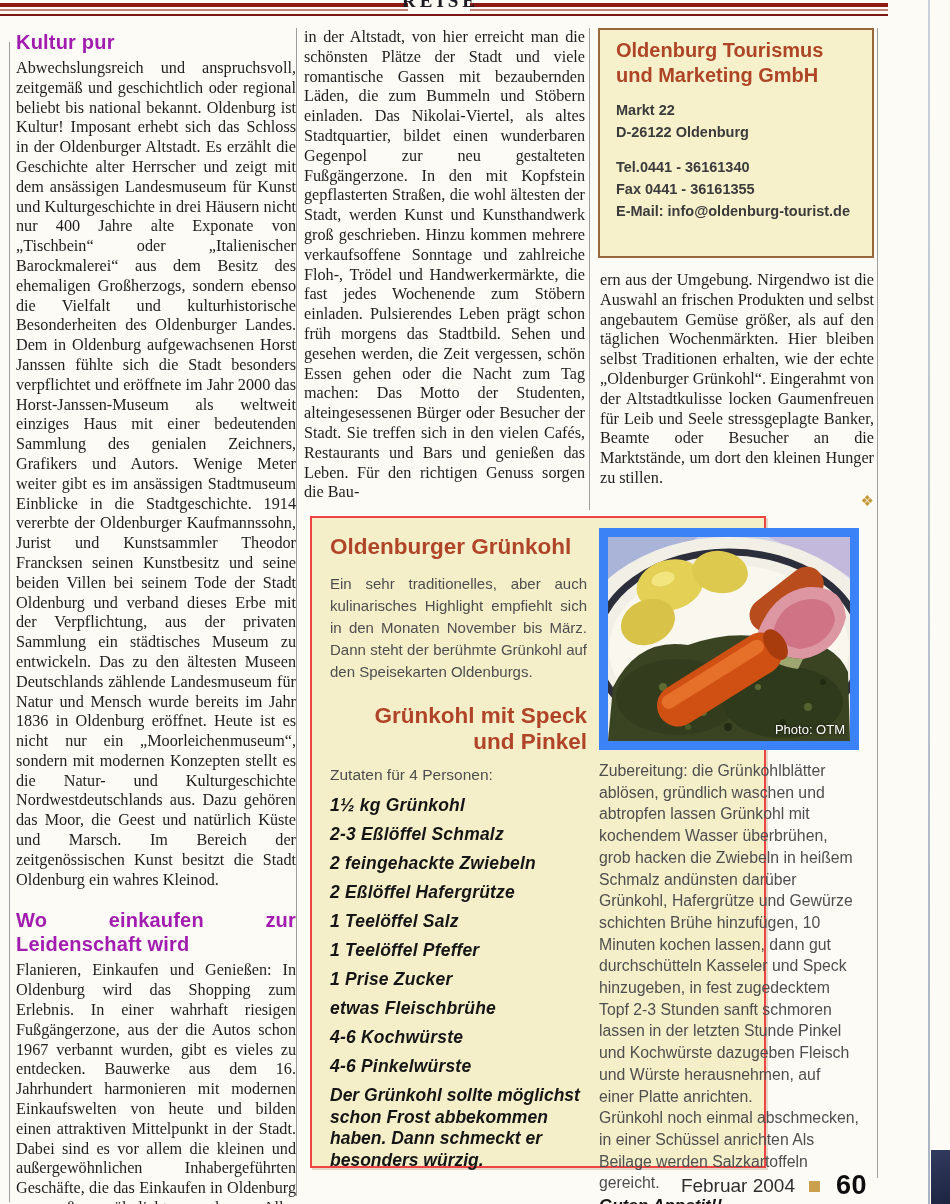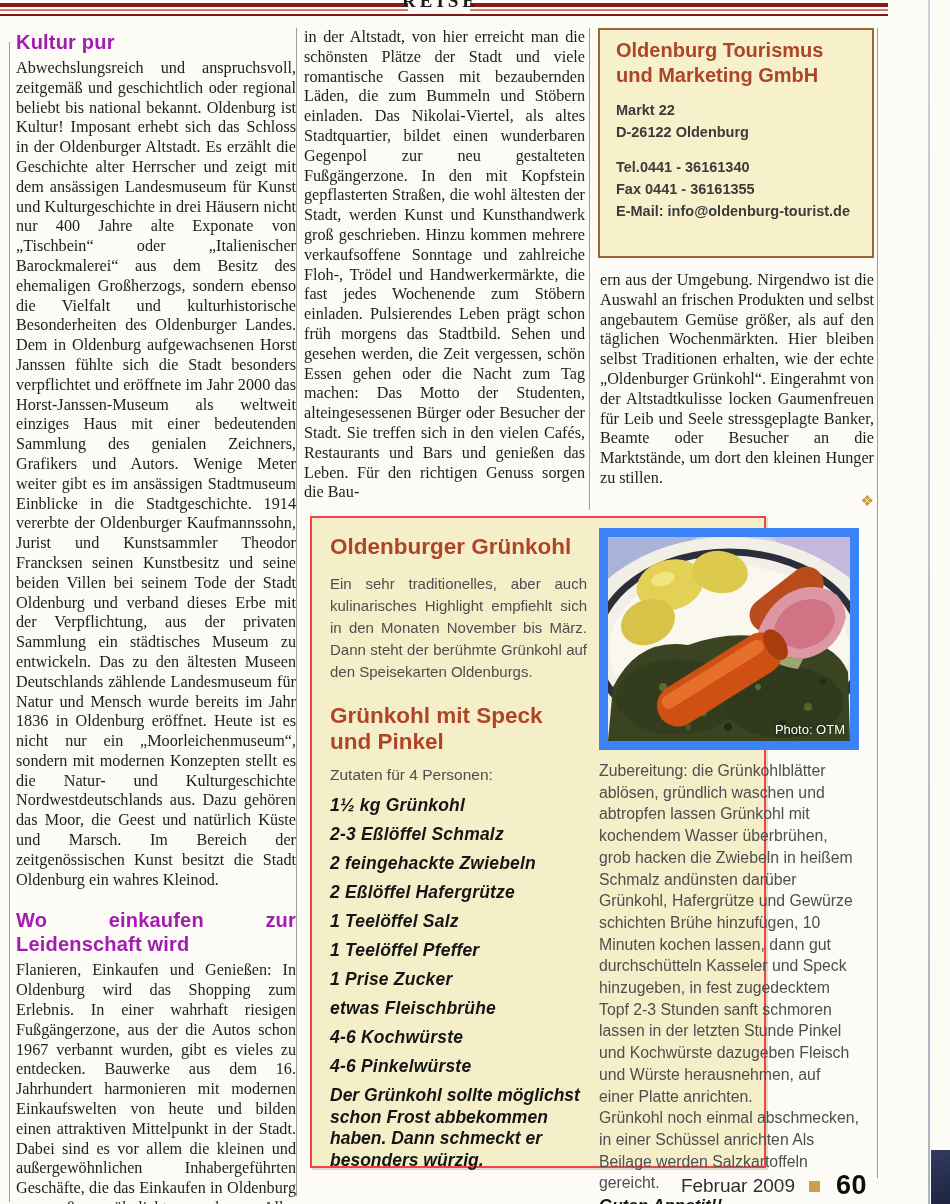--- a/index.html
+++ b/index.html
@@ -50,21 +50,21 @@
 
   
   #recipebox { position:absolute; left:310px; top:516px; width:456px; height:652px;
                background:#f5efc9; border:2px solid #ef4444;
                box-shadow:2px 2px 0 rgba(160,110,70,0.25); }
   .rleft  { position:absolute; left:18px;  top:16px; width:257px; }
   .rright { position:absolute; left:287px; top:10px; width:260px; }
   .rtitle, .rsub { font-family:"Liberation Sans", sans-serif; font-weight:bold;
                    font-size:22.5px; color:#b04428; line-height:26px; }
   .rtitle { margin-bottom:13px; }
-  .rsub   { margin-top:20px; margin-bottom:11px; }
+  .rsub   { margin-top:20px; margin-bottom:11px;text-align:right; }
   .rintro { font-family:"Liberation Sans", sans-serif; font-size:15px; line-height:22px;
             color:#4e4e4e; text-align:justify; margin-bottom:14px; }
   .rserv  { font-family:"Liberation Sans", sans-serif; font-size:15.5px; color:#4e4e4e;
             margin-bottom:11px; }
   .ings   { list-style:none; }
   .ings li { font-family:"Liberation Sans", sans-serif; font-weight:bold; font-style:italic;
              font-size:17.5px; color:#151515; margin-bottom:8px; letter-spacing:0.2px; }
   .rnote  { font-family:"Liberation Sans", sans-serif; font-weight:bold; font-style:italic;
             font-size:17.5px; line-height:21.5px; color:#151515; margin-top:3px; }
 
@@ -196,21 +196,21 @@
         </svg>
         <span class="credit">Photo: OTM</span>
       </div>
       <p class="prep first">Zubereitung: die Grünkohlblätter ablösen, gründlich waschen und abtropfen lassen Grünkohl mit kochendem Wasser überbrühen, grob hacken die Zwiebeln in heißem Schmalz andünsten darüber Grünkohl, Hafergrütze und Gewürze schichten Brühe hinzufügen, 10 Minuten kochen lassen, dann gut durchschütteln Kasseler und Speck hinzugeben, in fest zugedecktem Topf 2-3 Stunden sanft schmoren lassen in der letzten Stunde Pinkel und Kochwürste dazugeben Fleisch und Würste herausnehmen, auf einer Platte anrichten.</p>
       <p class="prep">Grünkohl noch einmal abschmecken, in einer Schüssel anrichten Als Beilage werden Salzkartoffeln gereicht.</p>
       <p class="closing">Guten Appetit!!</p>
     </div>
   </div>
 
   <div id="footer">
-    <span class="fdate">Februar 2009</span>
+    <span class="fdate">Februar 2004</span>
     <span class="fsq"></span>
     <span class="fno">60</span>
   </div>
 
   <div class="scanline"></div>
   <div class="corner-frag"></div>
 
 </div>
 
 </body></html>

